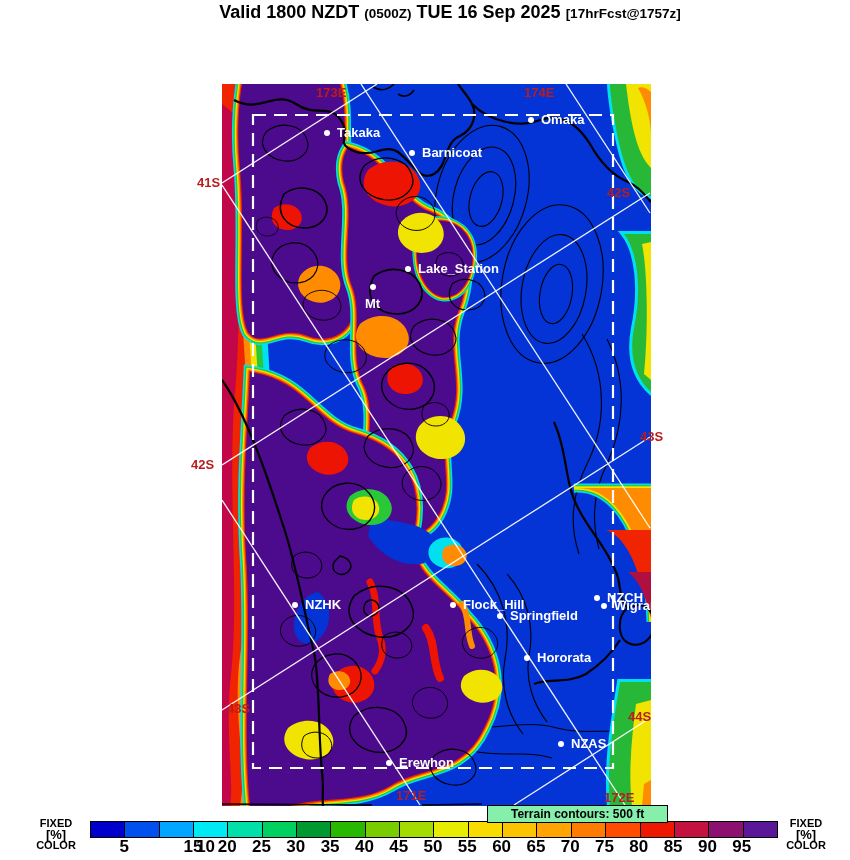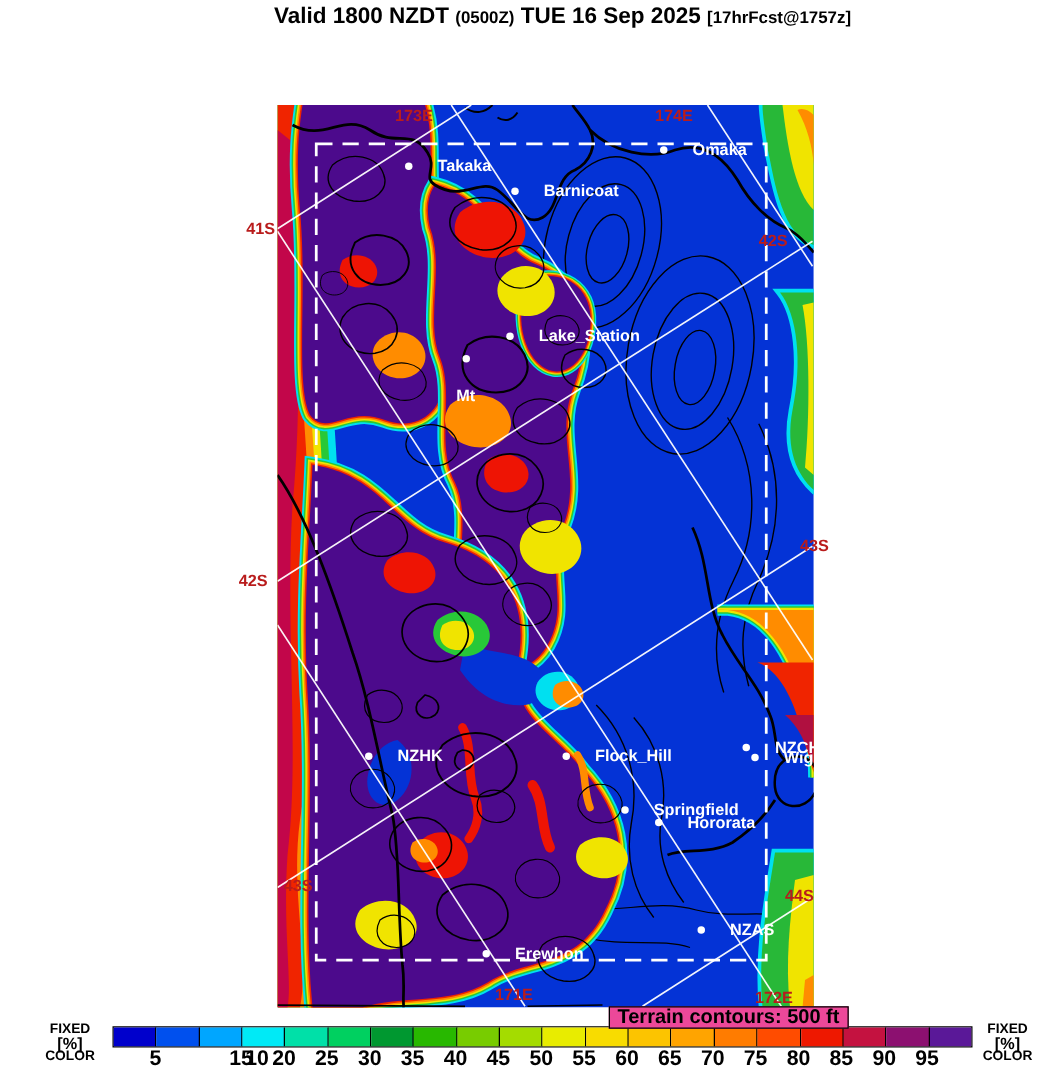--- a/index.html
+++ b/index.html
@@ -6,26 +6,26 @@
   body{width:850px;height:860px;background:#fff;position:relative;overflow:hidden;
        font-family:"Liberation Sans",sans-serif;color:#000;}
   .header{position:absolute;top:2px;left:50px;width:800px;text-align:center;}
   .title{font-size:21px;font-weight:bold;line-height:24px;}
   .valid{font-size:18px;font-weight:bold;line-height:21px;}
   .valid .small{font-size:13.5px;}
   .model{font-size:13px;font-weight:bold;line-height:15px;}
   .map{position:absolute;left:222px;top:84px;width:429px;height:722px;}
   .map svg{display:block;}
   .overlay{position:absolute;inset:0;pointer-events:none;}
-  .site{position:absolute;display:flex;align-items:center;gap:20px;white-space:nowrap;}
+  .site{position:absolute;display:flex;align-items:center;gap:7px;white-space:nowrap;}
   .site-dot{width:6px;height:6px;border-radius:50%;background:#fff;flex:none;}
   .site-name{color:#fff;font-size:13px;font-weight:bold;line-height:13px;}
   .grid-label{position:absolute;font-size:13px;font-weight:bold;line-height:13px;color:#b91c1c;}
   .terrain-box{position:absolute;left:487px;top:805px;height:16px;border:1px solid #000;
-               background:#ec4899;font-size:16px;font-weight:bold;line-height:16px;padding:0 6px;z-index:5;}
+               background:#86efac;font-size:12px;font-weight:bold;line-height:16px;padding:0 23px;z-index:5;}
   .cb-wrap{position:absolute;left:90px;top:821px;width:686px;height:15px;border:1px solid #000;display:flex;}
   .cb-seg{flex:1;border-right:1px solid #000;}
   .cb-seg:last-child{border-right:none;}
   .cb-ticks{position:absolute;left:90px;top:837px;width:686px;height:22px;}
   .cb-tick{position:absolute;top:0;transform:translateX(-50%);font-size:17px;font-weight:bold;}
   .fixed-label{position:absolute;width:58px;text-align:center;font-weight:bold;line-height:11px;}
   .fixed-label .l1{font-size:11px;display:block;}
   .fixed-label .l2{font-size:13px;display:block;}
   .fixed-label .l3{font-size:11px;display:block;}
   .fixed-left{left:27px;top:818px;}
@@ -246,21 +246,21 @@
       <span class="site-name">Mt</span>
     </div>
     <div class="site" style="left: 292px; top: 598px;">
       <span class="site-dot"></span>
       <span class="site-name">NZHK</span>
     </div>
     <div class="site" style="left: 450px; top: 598px;">
       <span class="site-dot"></span>
       <span class="site-name">Flock_Hill</span>
     </div>
-    <div class="site" style="left: 497px; top: 641px;">
+    <div class="site" style="left: 497px; top: 609px;">
       <span class="site-dot"></span>
       <span class="site-name">Springfield</span>
     </div>
     <div class="site" style="left: 524px; top: 651px; align-items: center;">
       <span class="site-dot"></span>
       <span class="site-name">Hororata</span>
     </div>
     <div class="site" style="left: 594px; top: 591px;">
       <span class="site-dot"></span>
       <span class="site-name">NZCH</span>

